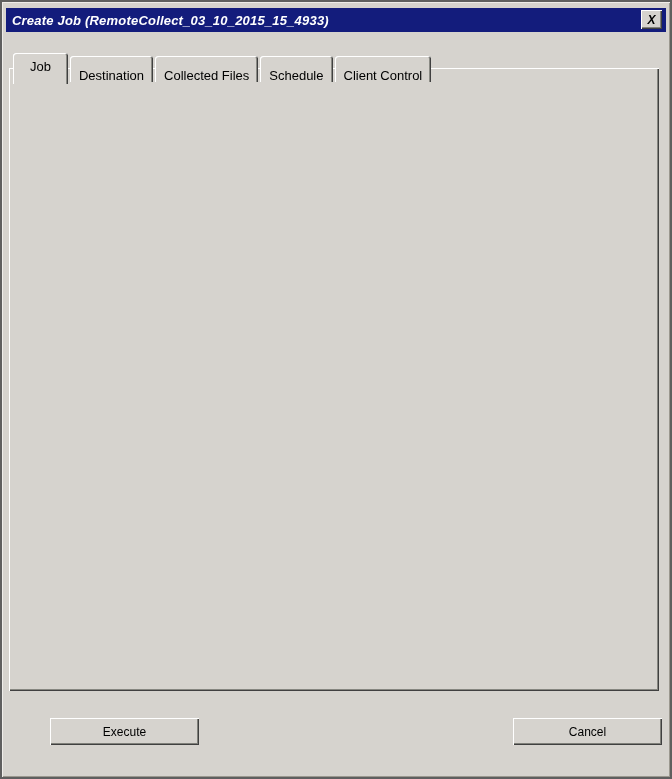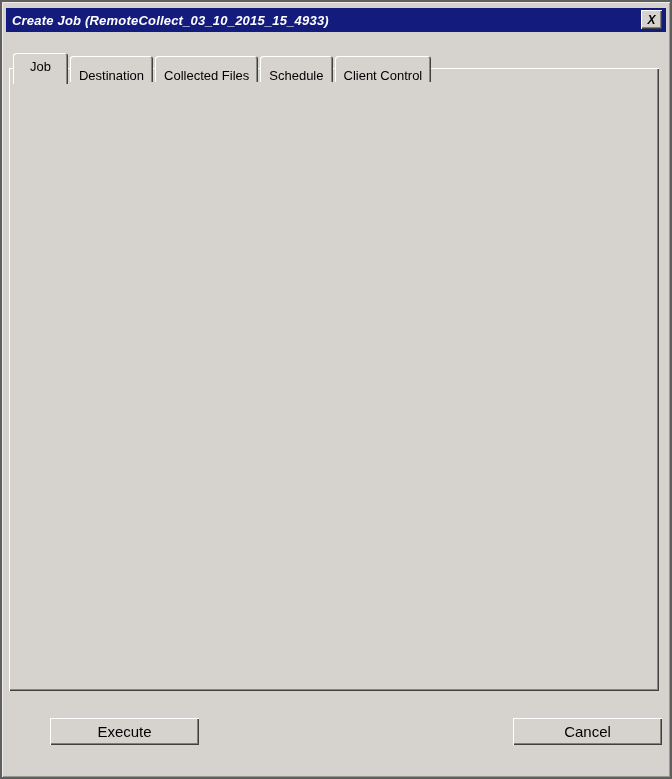--- a/index.html
+++ b/index.html
@@ -106,21 +106,21 @@
     border-left:4px solid transparent;
     border-right:4px solid transparent;
     border-top:5px solid #84847e;
   }
   
   .win-btn {
     position:absolute; top:716px; height:27px;
     background:#d6d3ce;
     box-shadow: inset 1px 1px 0 #ffffff, inset -1px -1px 0 #404040, inset -2px -2px 0 #80807a;
     display:flex; align-items:center; justify-content:center;
-    font-size:15px;
+    font-size:12px;
     cursor:default;
     white-space:nowrap;
   }
   .btn-execute { left:48px;  width:149px; }
   .btn-save    { left:206px; width:145px; }
   .btn-saveexec{ left:359px; width:148px; }
   .btn-cancel  { left:511px; width:149px; }
 </style>
 </head>
 <body>

